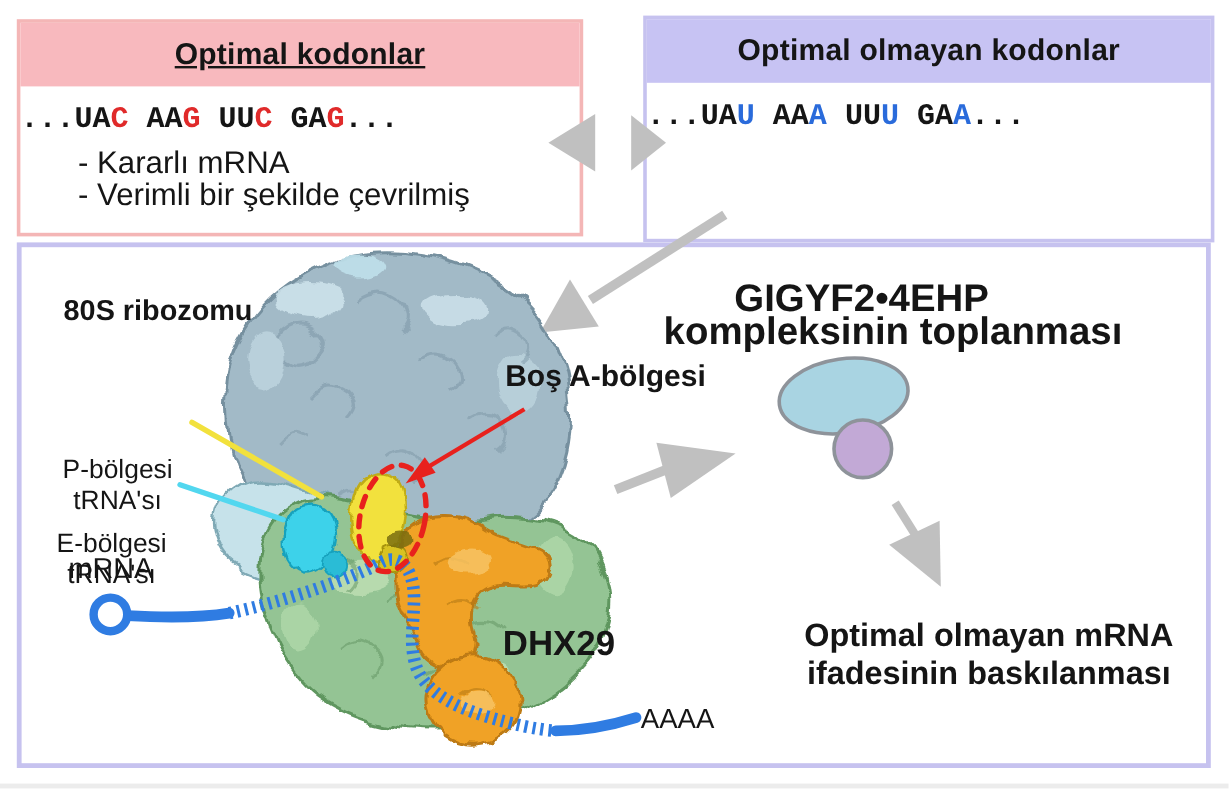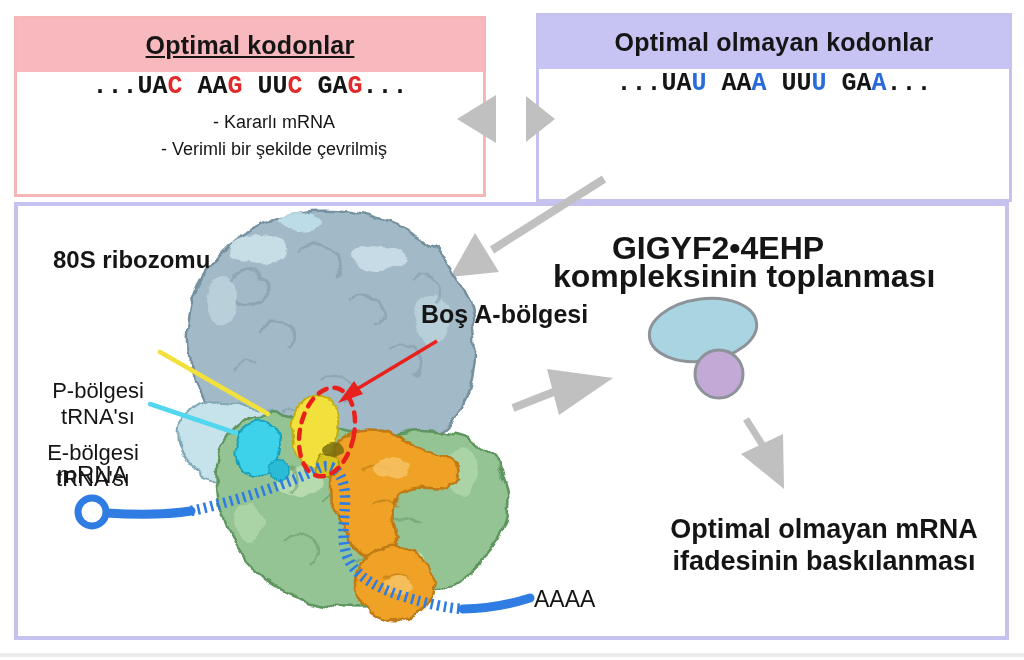--- a/index.html
+++ b/index.html
@@ -6,24 +6,24 @@
   #stage{position:relative;width:1024px;height:660px;background:#fff;overflow:hidden;
          font-family:"Liberation Sans",sans-serif;color:#151515;}
   .box{position:absolute;background:#fff;box-sizing:border-box;z-index:1;}
   #box-optimal{left:14px;top:16px;width:472px;height:181px;border:3px solid var(--pink-border);}
   #box-nonoptimal{left:536px;top:13px;width:476px;height:189px;border:3px solid var(--lav-border);}
   #box-main{left:14px;top:202px;width:995px;height:438px;border:4px solid var(--lav-border);}
   .box-header{height:53px;display:flex;align-items:center;justify-content:center;
               font-weight:bold;font-size:25px;letter-spacing:0.2px;}
   #box-optimal .box-header{background:var(--pink-header);text-decoration:underline;}
   #box-nonoptimal .box-header{background:var(--lav-header);}
-  .seq{text-align:center;font-family:"Liberation Mono","DejaVu Sans Mono",monospace;
+  .seq{margin-top:13px;font-family:"Liberation Mono","DejaVu Sans Mono",monospace;
        font-weight:bold;font-size:25px;white-space:nowrap;}
   .seq-k{color:#151515}.seq-r{color:var(--red-letter)}.seq-b{color:var(--blue-letter)}
-  .bullets{margin-top:8px;padding-left:48px;font-size:18px;line-height:27px;text-align:center;}
+  .bullets{margin-top:8px;padding-left:48px;font-size:26px;line-height:27px;}
   .lbl{position:absolute;z-index:4;white-space:nowrap;}
   #label-80s{left:53px;top:246px;font-size:24px;font-weight:bold;}
   #label-bos{left:421px;top:300px;font-size:25px;font-weight:bold;}
   #label-p{left:37px;top:334px;width:122px;text-align:center;font-size:22px;line-height:26px;margin-top:44px;}
   #label-e{left:32px;top:392px;width:122px;text-align:center;font-size:22px;line-height:26px;margin-top:48px;}
   #label-mrna{left:57px;top:461px;font-size:24px;}
   #label-dhx29{left:419px;top:521px;font-size:29px;font-weight:bold;}
   #label-aaaa{left:534px;top:586px;font-size:23px;}
   #label-complex{left:553px;top:234px;width:330px;text-align:center;font-size:32px;
                  line-height:28px;font-weight:bold;}
@@ -182,20 +182,21 @@
   <div class="lbl" id="label-bos">Boş A-bölgesi</div>
   <div class="lbl" id="label-p">
     <div>P-bölgesi</div>
     <div>tRNA'sı</div>
   </div>
   <div class="lbl" id="label-e">
     <div>E-bölgesi</div>
     <div>tRNA'sı</div>
   </div>
   <div class="lbl" id="label-mrna">mRNA</div>
+  <div class="lbl" id="label-dhx29">DHX29</div>
   <div class="lbl" id="label-aaaa">AAAA</div>
   <div class="lbl" id="label-complex">
     <div>GIGYF2•4EHP</div>
     <div>kompleksinin toplanması</div>
   </div>
   <div class="lbl" id="label-outcome">
     <div>Optimal olmayan mRNA</div>
     <div>ifadesinin baskılanması</div>
   </div>
 

